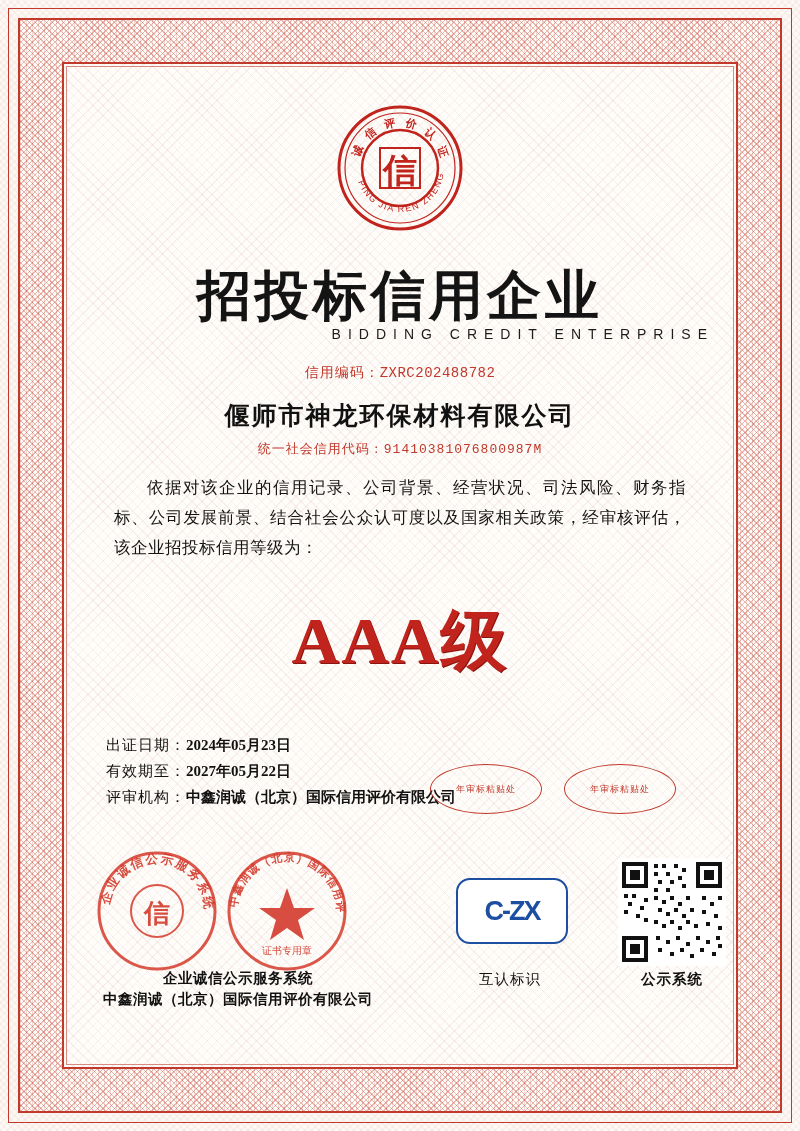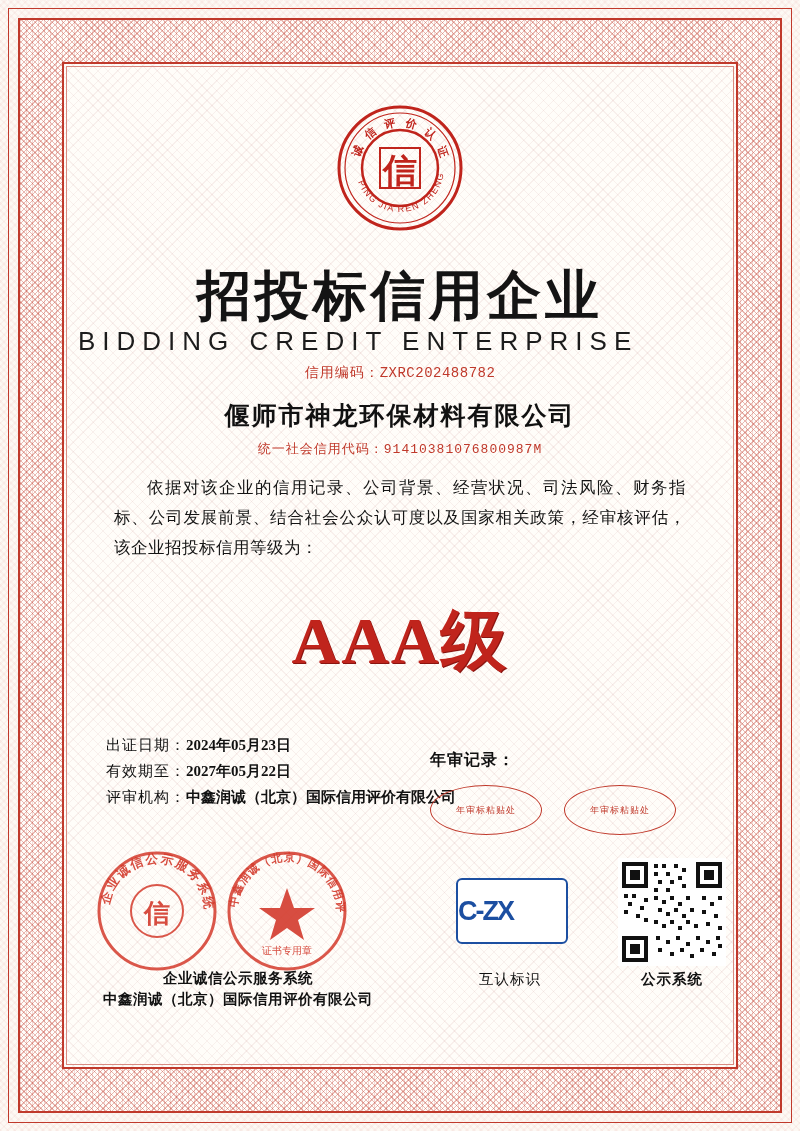--- a/index.html
+++ b/index.html
@@ -61,23 +61,23 @@
     position:absolute;top:186px;left:0;right:0;
     text-align:center;
     font-family:"Liberation Sans", sans-serif;
     font-weight:bold;
     font-size:54px;
     letter-spacing:4px;
     color:#141414;
   }
   .title-en{
     position:absolute;top:252px;left:0;right:8px;
-    text-align:left;
-    font-family:"Liberation Sans", sans-serif;
-    font-size:26px;
+    text-align:right;
+    font-family:"Liberation Sans", sans-serif;
+    font-size:14px;
     letter-spacing:7px;
     color:#1c1c1c;
   }
   .cert-no{
     position:absolute;top:290px;left:0;right:0;
     text-align:center;
     font-size:14px;
     color:#c0392b;
     font-family:"Liberation Sans", sans-serif;
     letter-spacing:1px;
@@ -162,22 +162,22 @@
   .seal-b{left:148px;top:0;}
   .seal-caption{
     position:absolute;left:10px;top:118px;width:300px;
     text-align:center;
     font-family:"Liberation Sans", sans-serif;
     font-size:14.5px;font-weight:bold;color:#111;line-height:21px;
     letter-spacing:0.5px;
   }
   .logo-mutual{
     position:absolute;left:378px;top:28px;width:108px;height:62px;
-    border:2px solid #1c4fa1;border-radius:6px;
-    display:flex;align-items:center;
+    border:2px solid #1c4fa1;border-radius:14px;
+    display:flex;align-items:center;justify-content:center;
     background:#fff;
   }
   .logo-mutual .g{
     font-family:"Liberation Sans", sans-serif;
     font-weight:bold;font-size:27px;color:#1c4fa1;letter-spacing:-2px;
   }
   .cap-mutual{
     position:absolute;left:366px;top:120px;width:132px;text-align:center;
     font-family:"Liberation Sans", sans-serif;font-size:14.5px;font-weight:normal;color:#111;letter-spacing:1px;
   }
@@ -252,21 +252,20 @@
       </div>
       <div class="row">
         <span class="lbl">有效期至：</span><span class="val">2027年05月22日</span>
       </div>
       <div class="row">
         <span class="lbl">评审机构：</span><span class="val-s">中鑫润诚（北京）国际信用评价有限公司</span>
       </div>
     </div>
 
     <div class="annual">
-      <div class="annual-title">年审记录：</div>
       <div class="annual-boxes">
         <div class="annual-box">年审标粘贴处</div>
         <div class="annual-box">年审标粘贴处</div>
       </div>
     </div>
 
     <div class="seals">
 
       <div class="seal-round seal-a">
         <svg viewBox="0 0 122 122" width="122" height="122" aria-hidden="true">

